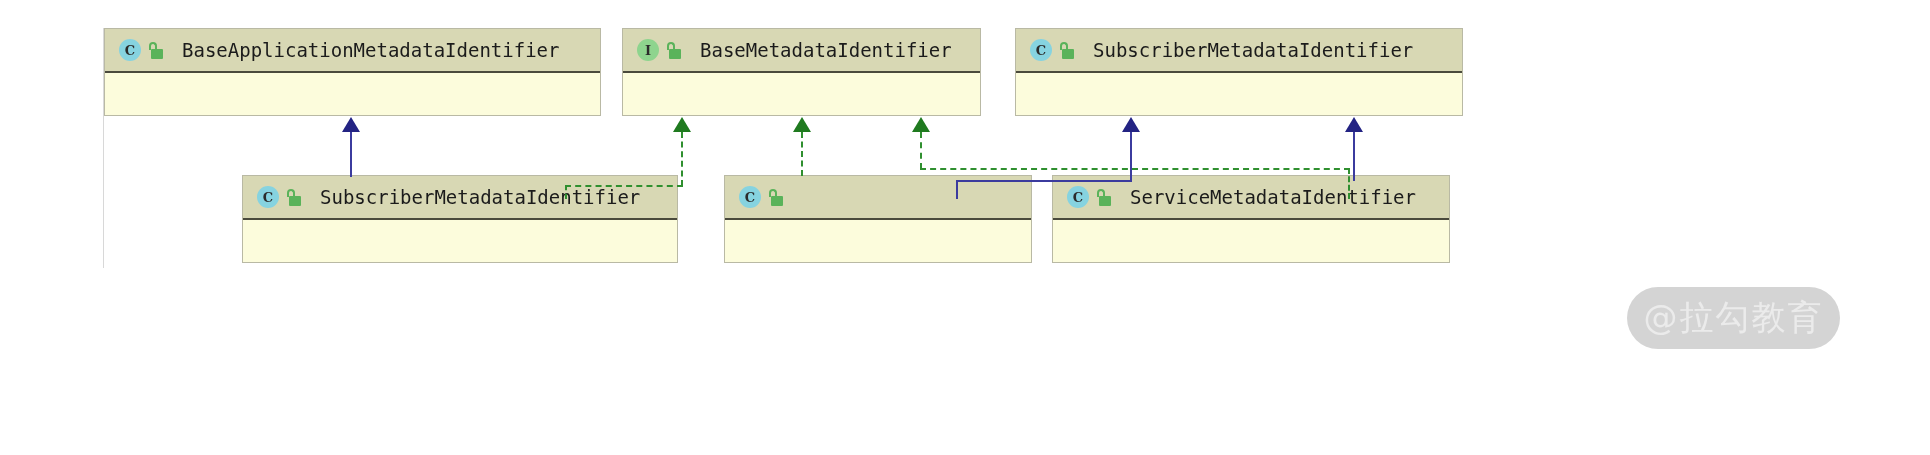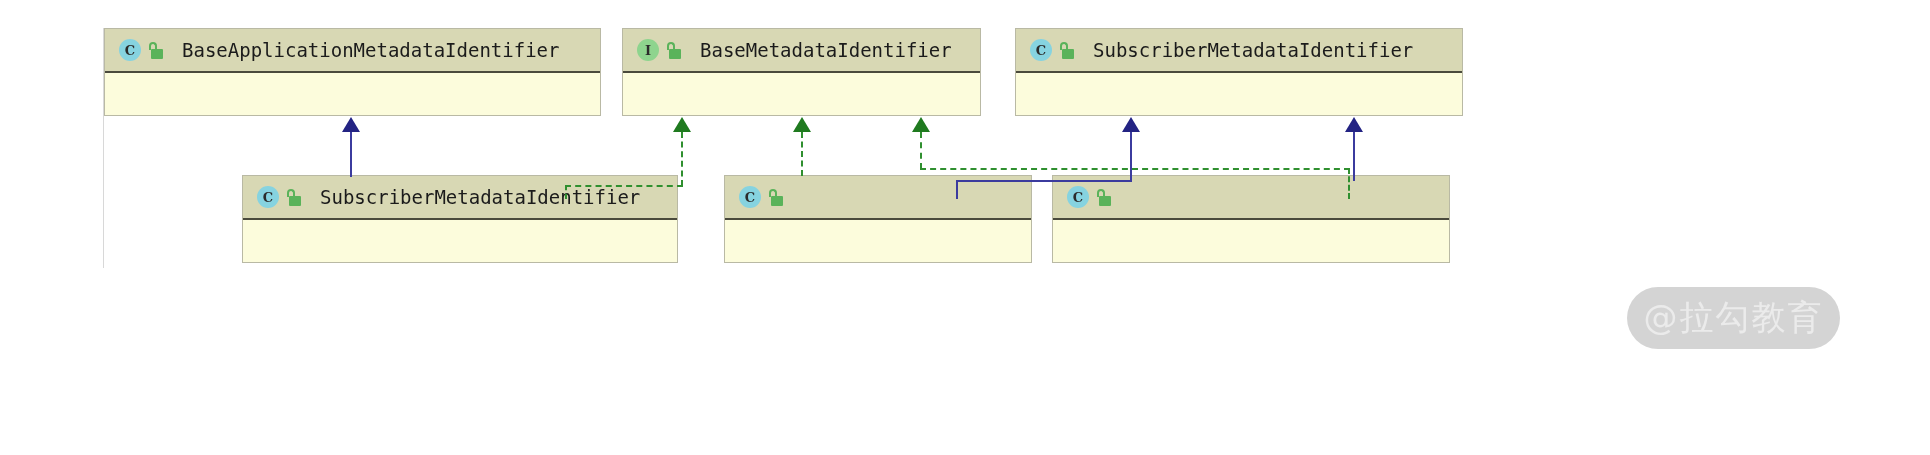--- a/index.html
+++ b/index.html
@@ -122,20 +122,21 @@
     <div class="uml-body" style="height:42px;"></div>
   </div>
 
   <div class="umlbox" style="left:1052px;top:175px;width:398px;height:88px;">
     <div class="uml-header">
       <span class="ic-circle ic-class">C</span>
       <span class="ic-lock">
         <span class="shackle"></span>
           <span class="bodyb"></span>
       </span>
+      <span class="uml-title">ServiceMetadataIdentifier</span>
     </div>
     <div class="uml-body" style="height:42px;"></div>
   </div>
 
   <div>
     <div class="seg vsolid" style="left:350px;top:131px;height:46px;"></div>
     <div class="tri tri-blue" style="left:342px;top:117px;"></div>
   </div>
 
   <div>

